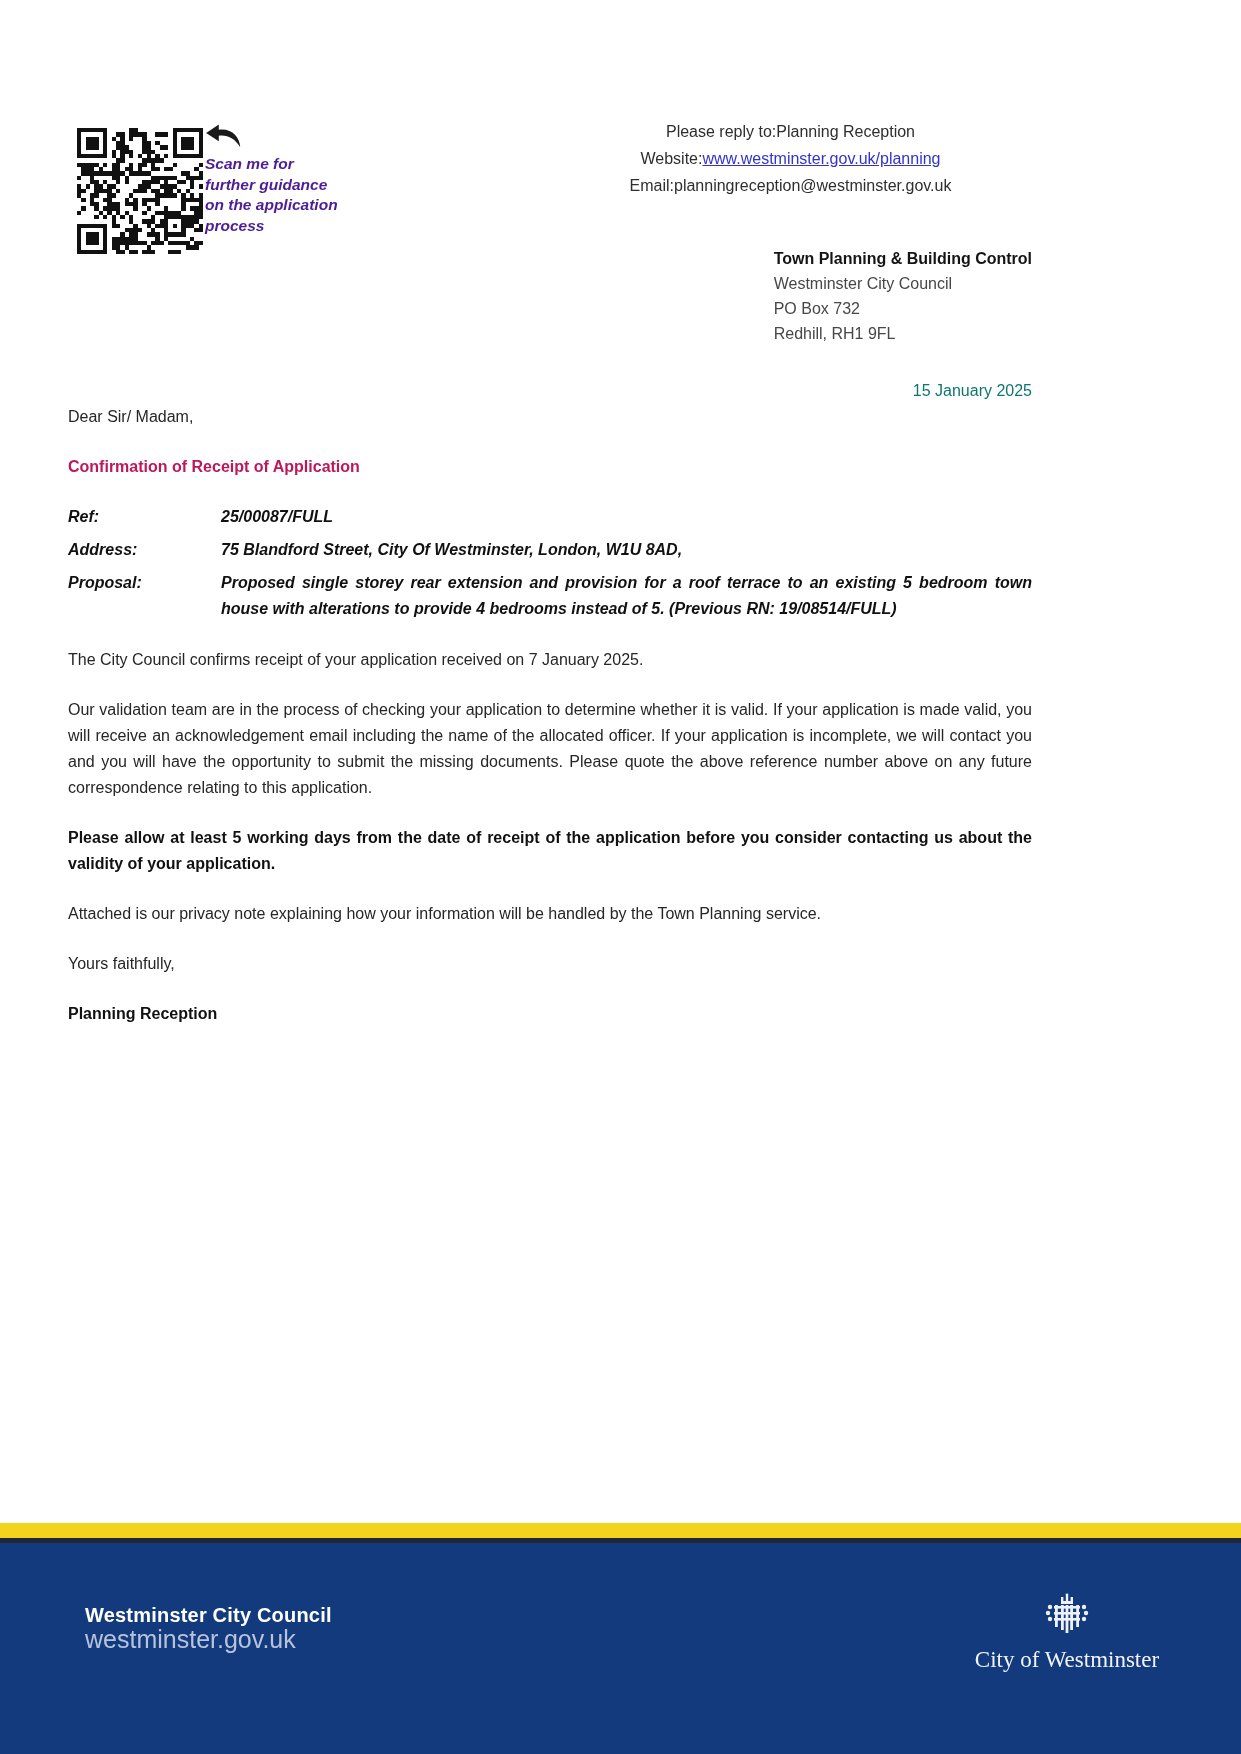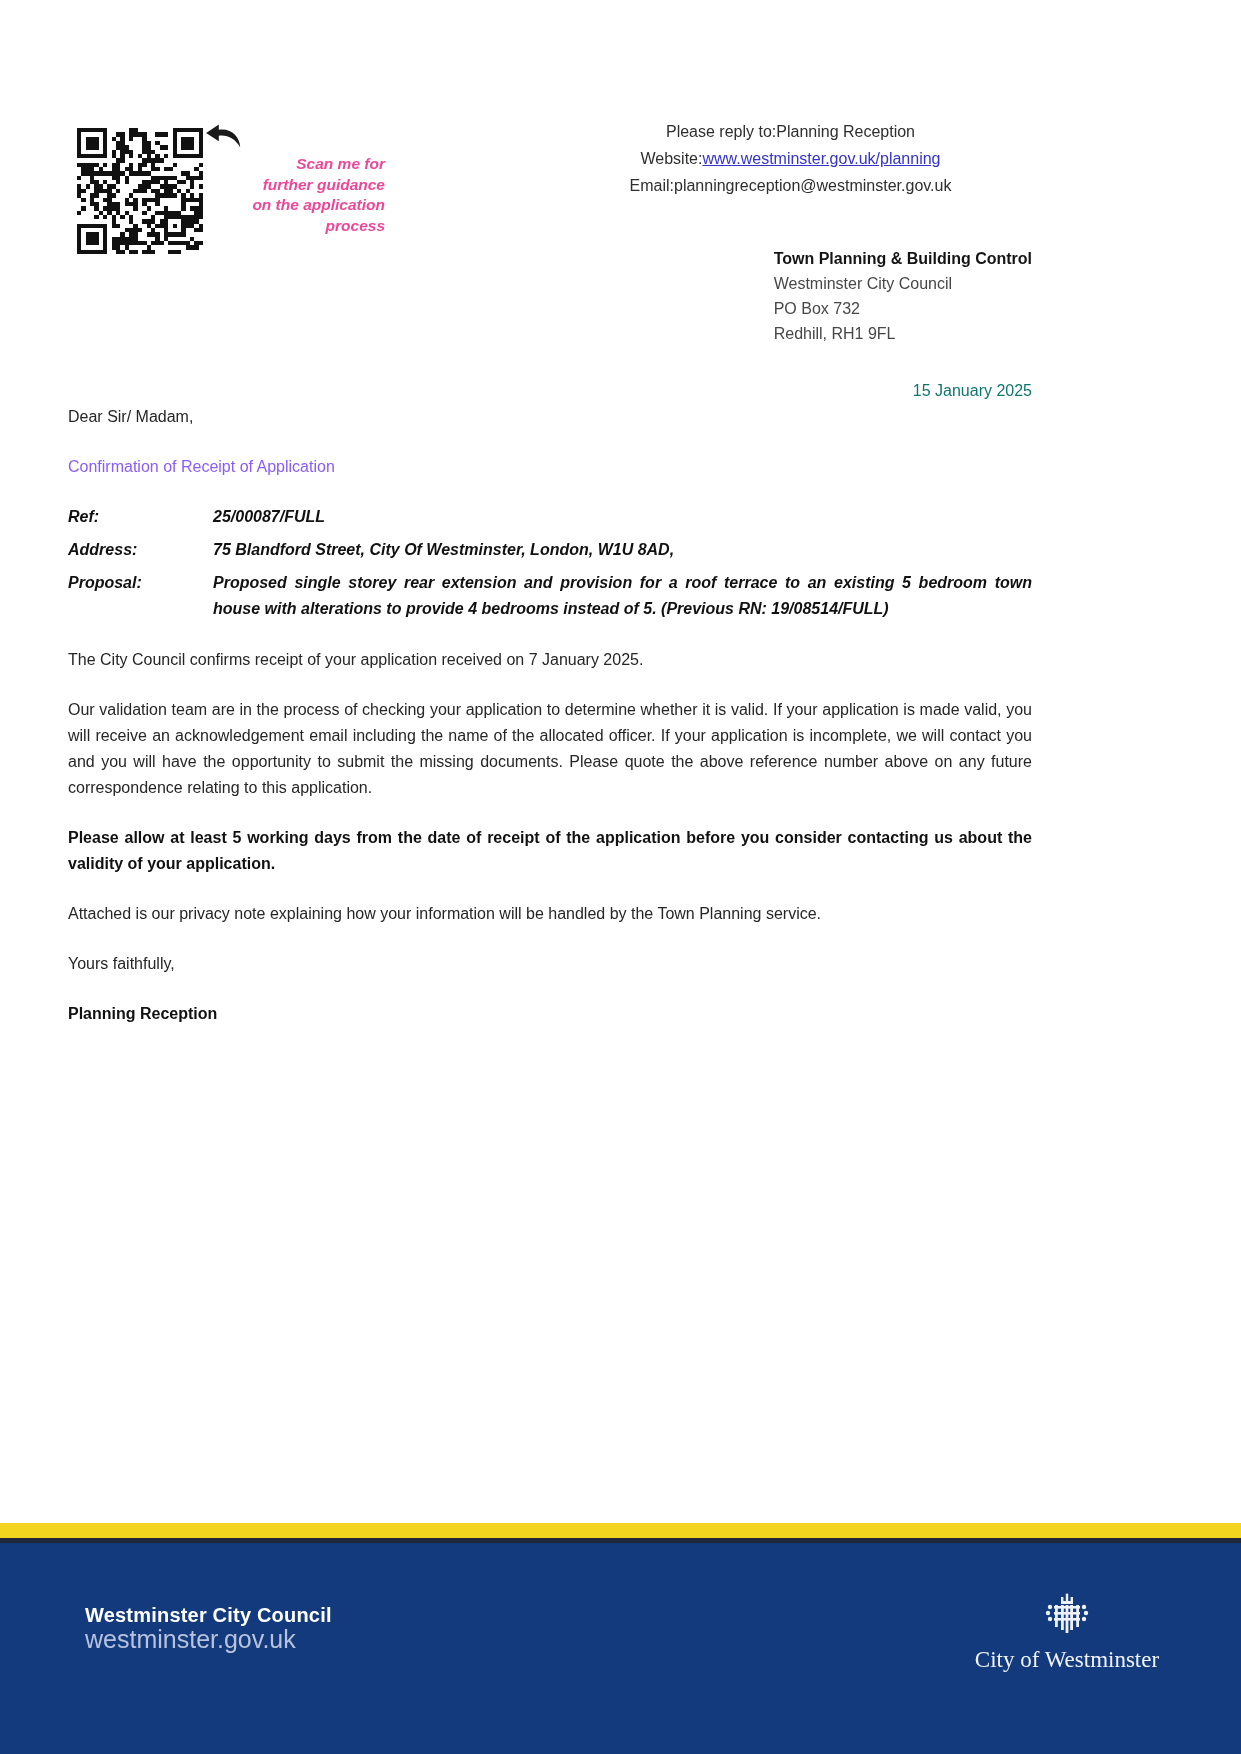--- a/index.html
+++ b/index.html
@@ -7,43 +7,43 @@
     position:relative;width:1241px;height:1754px;background:#ffffff;
     font-family:"Liberation Sans","DejaVu Sans",sans-serif;
     color:#262626;font-size:16px;overflow:hidden;
   }
 
   
   .qr-wrap{position:absolute;left:75px;top:128px;width:130px;height:126px;}
   .qr-wrap svg{width:100%;height:100%;}
   .scan-note{position:absolute;left:205px;top:124px;width:180px;}
   .reply-arrow{display:block;width:38px;height:27px;margin:0 0 3px 0;}
-  .scan-cap{font-style:italic;font-weight:600;font-size:15.5px;line-height:20.5px;color:#ec4899;text-align:right;}
+  .scan-cap{font-style:italic;font-weight:600;font-size:15.5px;line-height:20.5px;color:#4c1d95;}
 
   
   .reply-block{position:absolute;left:549px;right:209px;top:118px;}
   .reply-row{display:flex;justify-content:center;line-height:27px;}
   .reply-label{color:#2e2e2e;}
   .reply-value{color:#2e2e2e;}
   a.site-link{color:#3333CC;text-decoration:underline;cursor:pointer;}
 
   
   .sender{position:absolute;right:209px;top:246px;text-align:left;line-height:25px;}
   .sender-dept{font-weight:bold;color:#141414;}
   .sender-line{color:#474747;}
   .letter-date{position:absolute;right:209px;top:378px;line-height:25px;color:#0f766e;}
 
   
   .letter{position:absolute;left:68px;right:209px;top:404px;line-height:26px;}
   .letter p{margin:0 0 24px 0;}
-  .subject{font-weight:normal;color:#8b5cf6;}
+  .subject{font-weight:bold;color:#be185d;}
   .details{margin:0 0 25px 0;}
   .detail-row{display:flex;margin-bottom:7px;font-weight:bold;color:#111;font-style:italic;}
   .detail-label{width:145px;flex:none;}
-  .detail-value{flex:1;text-align:justify;}
+  .detail-value{flex:1;text-align:justify;margin-left:8px;}
   .just{text-align:justify;}
   .bold-p{font-weight:bold;color:#111;}
   .signature{font-weight:bold;color:#111;margin-top:1px;}
 
   
   .footer{position:absolute;left:0;right:0;bottom:0;}
   .footer-stripe{height:15px;}
   .footer-dark{height:5px;background:#20263a;}
   .footer-band{height:211px;position:relative;}
   .footer-left{position:absolute;left:85px;top:60px;}

